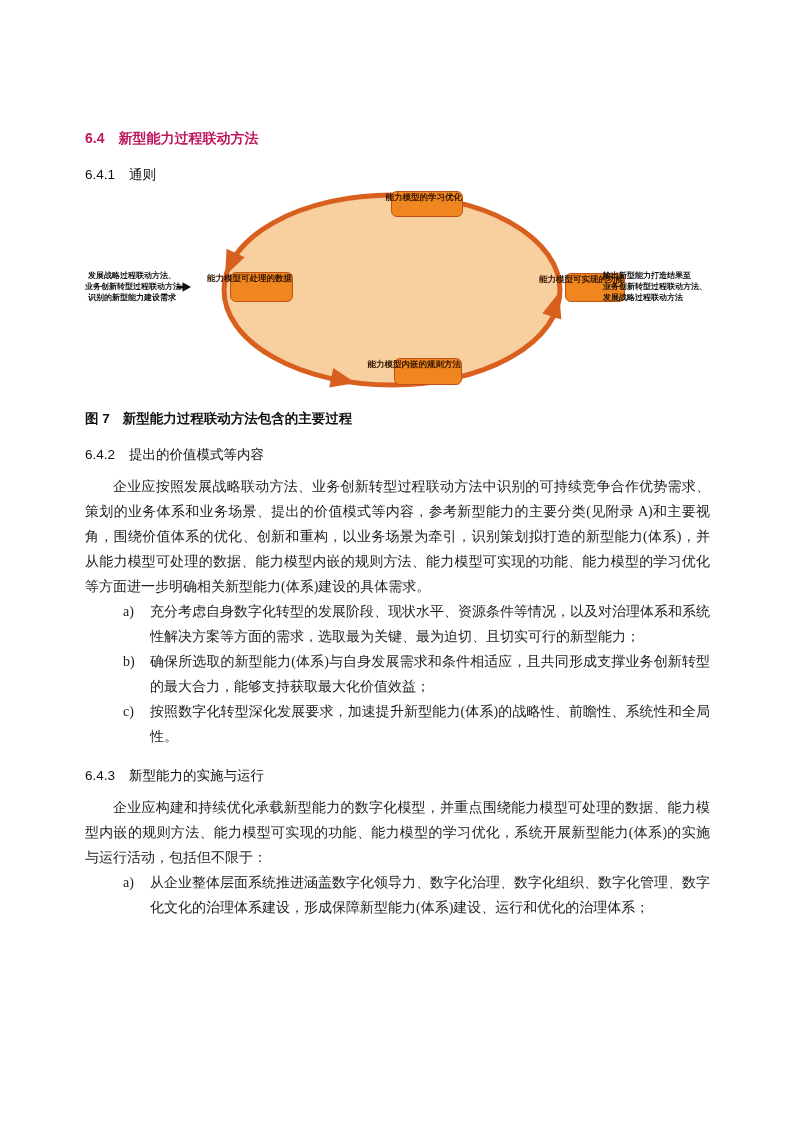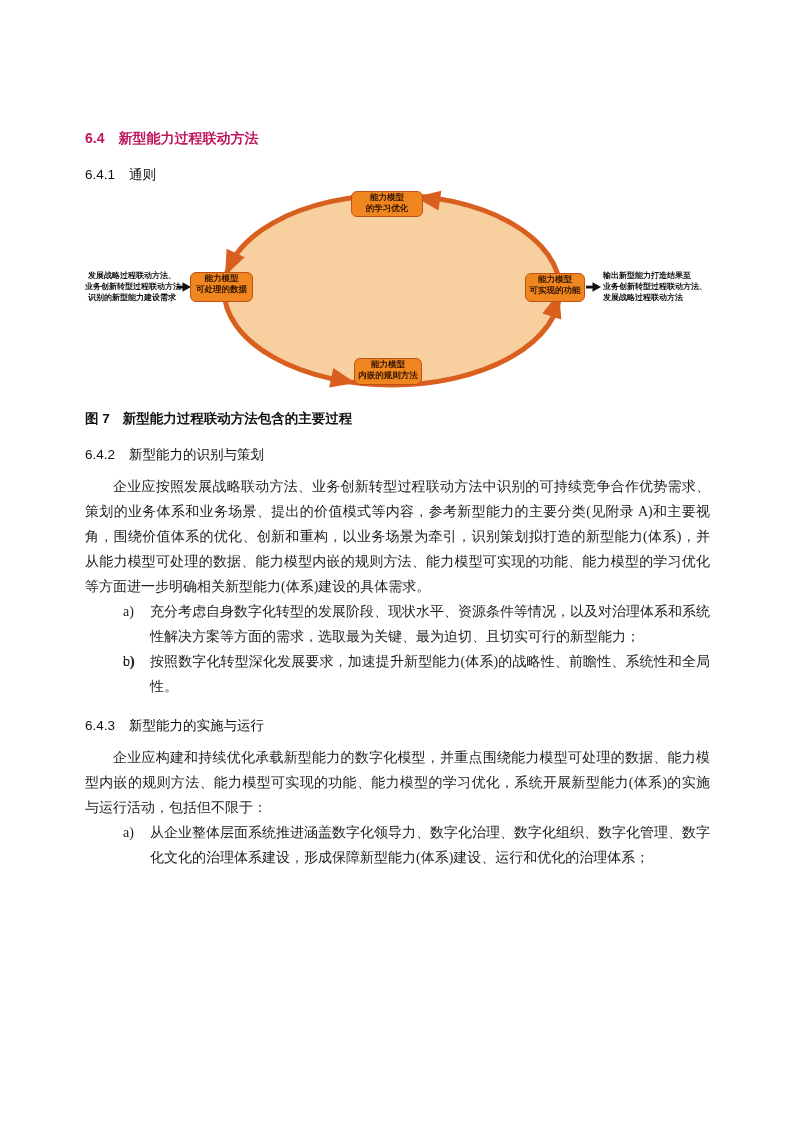--- a/index.html
+++ b/index.html
@@ -77,23 +77,24 @@
     background: #f0861f;
     border: 1.6px solid #c1511b;
     border-radius: 6px;
     color: #331500;
     font-family: "Liberation Sans", "DejaVu Sans", sans-serif;
     font-size: 8.5px;
     font-weight: bold;
     line-height: 11px;
     text-align: center;
     display: flex;
-    flex-direction: column;
-    justify-content: flex-start;
+    flex-direction: row;
+    justify-content: flex-end;
     white-space: nowrap;
+    margin-left: 40px;
   }
   .fig-box-top    { left: 266px; top: 1px;   width: 72px; height: 26px; }
   .fig-box-left   { left: 105px; top: 82px;  width: 63px; height: 30px; }
   .fig-box-right  { left: 440px; top: 83px;  width: 60px; height: 29px; }
   .fig-box-bottom { left: 269px; top: 168px; width: 68px; height: 27px; }
   .fig-label {
     position: absolute;
     font-family: "Liberation Sans", "DejaVu Sans", sans-serif;
     font-size: 8px;
     font-weight: bold;
@@ -172,32 +173,33 @@
         <div>业务创新转型过程联动方法、</div>
         <div>发展战略过程联动方法</div>
       </div>
     </div>
 
     <div class="fig-caption">
       <span class="cap-label">图 7</span><span>新型能力过程联动方法包含的主要过程</span>
     </div>
 
     <h3 class="sec">
-      <span class="num">6.4.2</span><span>新型能力的识别与策划</span>
+      <span class="num">6.4.2</span><span>提出的价值模式等内容</span>
     </h3>
 
     <p class="body">企业应按照发展战略联动方法、业务创新转型过程联动方法中识别的可持续竞争合作优势需求、策划的业务体系和业务场景、提出的价值模式等内容，参考新型能力的主要分类(见附录 A)和主要视角，围绕价值体系的优化、创新和重构，以业务场景为牵引，识别策划拟打造的新型能力(体系)，并从能力模型可处理的数据、能力模型内嵌的规则方法、能力模型可实现的功能、能力模型的学习优化等方面进一步明确相关新型能力(体系)建设的具体需求。</p>
 
     <div class="list">
       <div class="list-item">
         <span class="li-label">a)</span>
         <span>充分考虑自身数字化转型的发展阶段、现状水平、资源条件等情况，以及对治理体系和系统性解决方案等方面的需求，选取最为关键、最为迫切、且切实可行的新型能力；</span>
       </div>
       <div class="list-item">
         <span class="li-label">b)</span>
+        <span>确保所选取的新型能力(体系)与自身发展需求和条件相适应，且共同形成支撑业务创新转型的最大合力，能够支持获取最大化价值效益；</span>
       </div>
       <div class="list-item">
         <span class="li-label">c)</span>
         <span>按照数字化转型深化发展要求，加速提升新型能力(体系)的战略性、前瞻性、系统性和全局性。</span>
       </div>
     </div>
 
     <h3 class="sec">
       <span class="num">6.4.3</span><span>新型能力的实施与运行</span>
     </h3>

